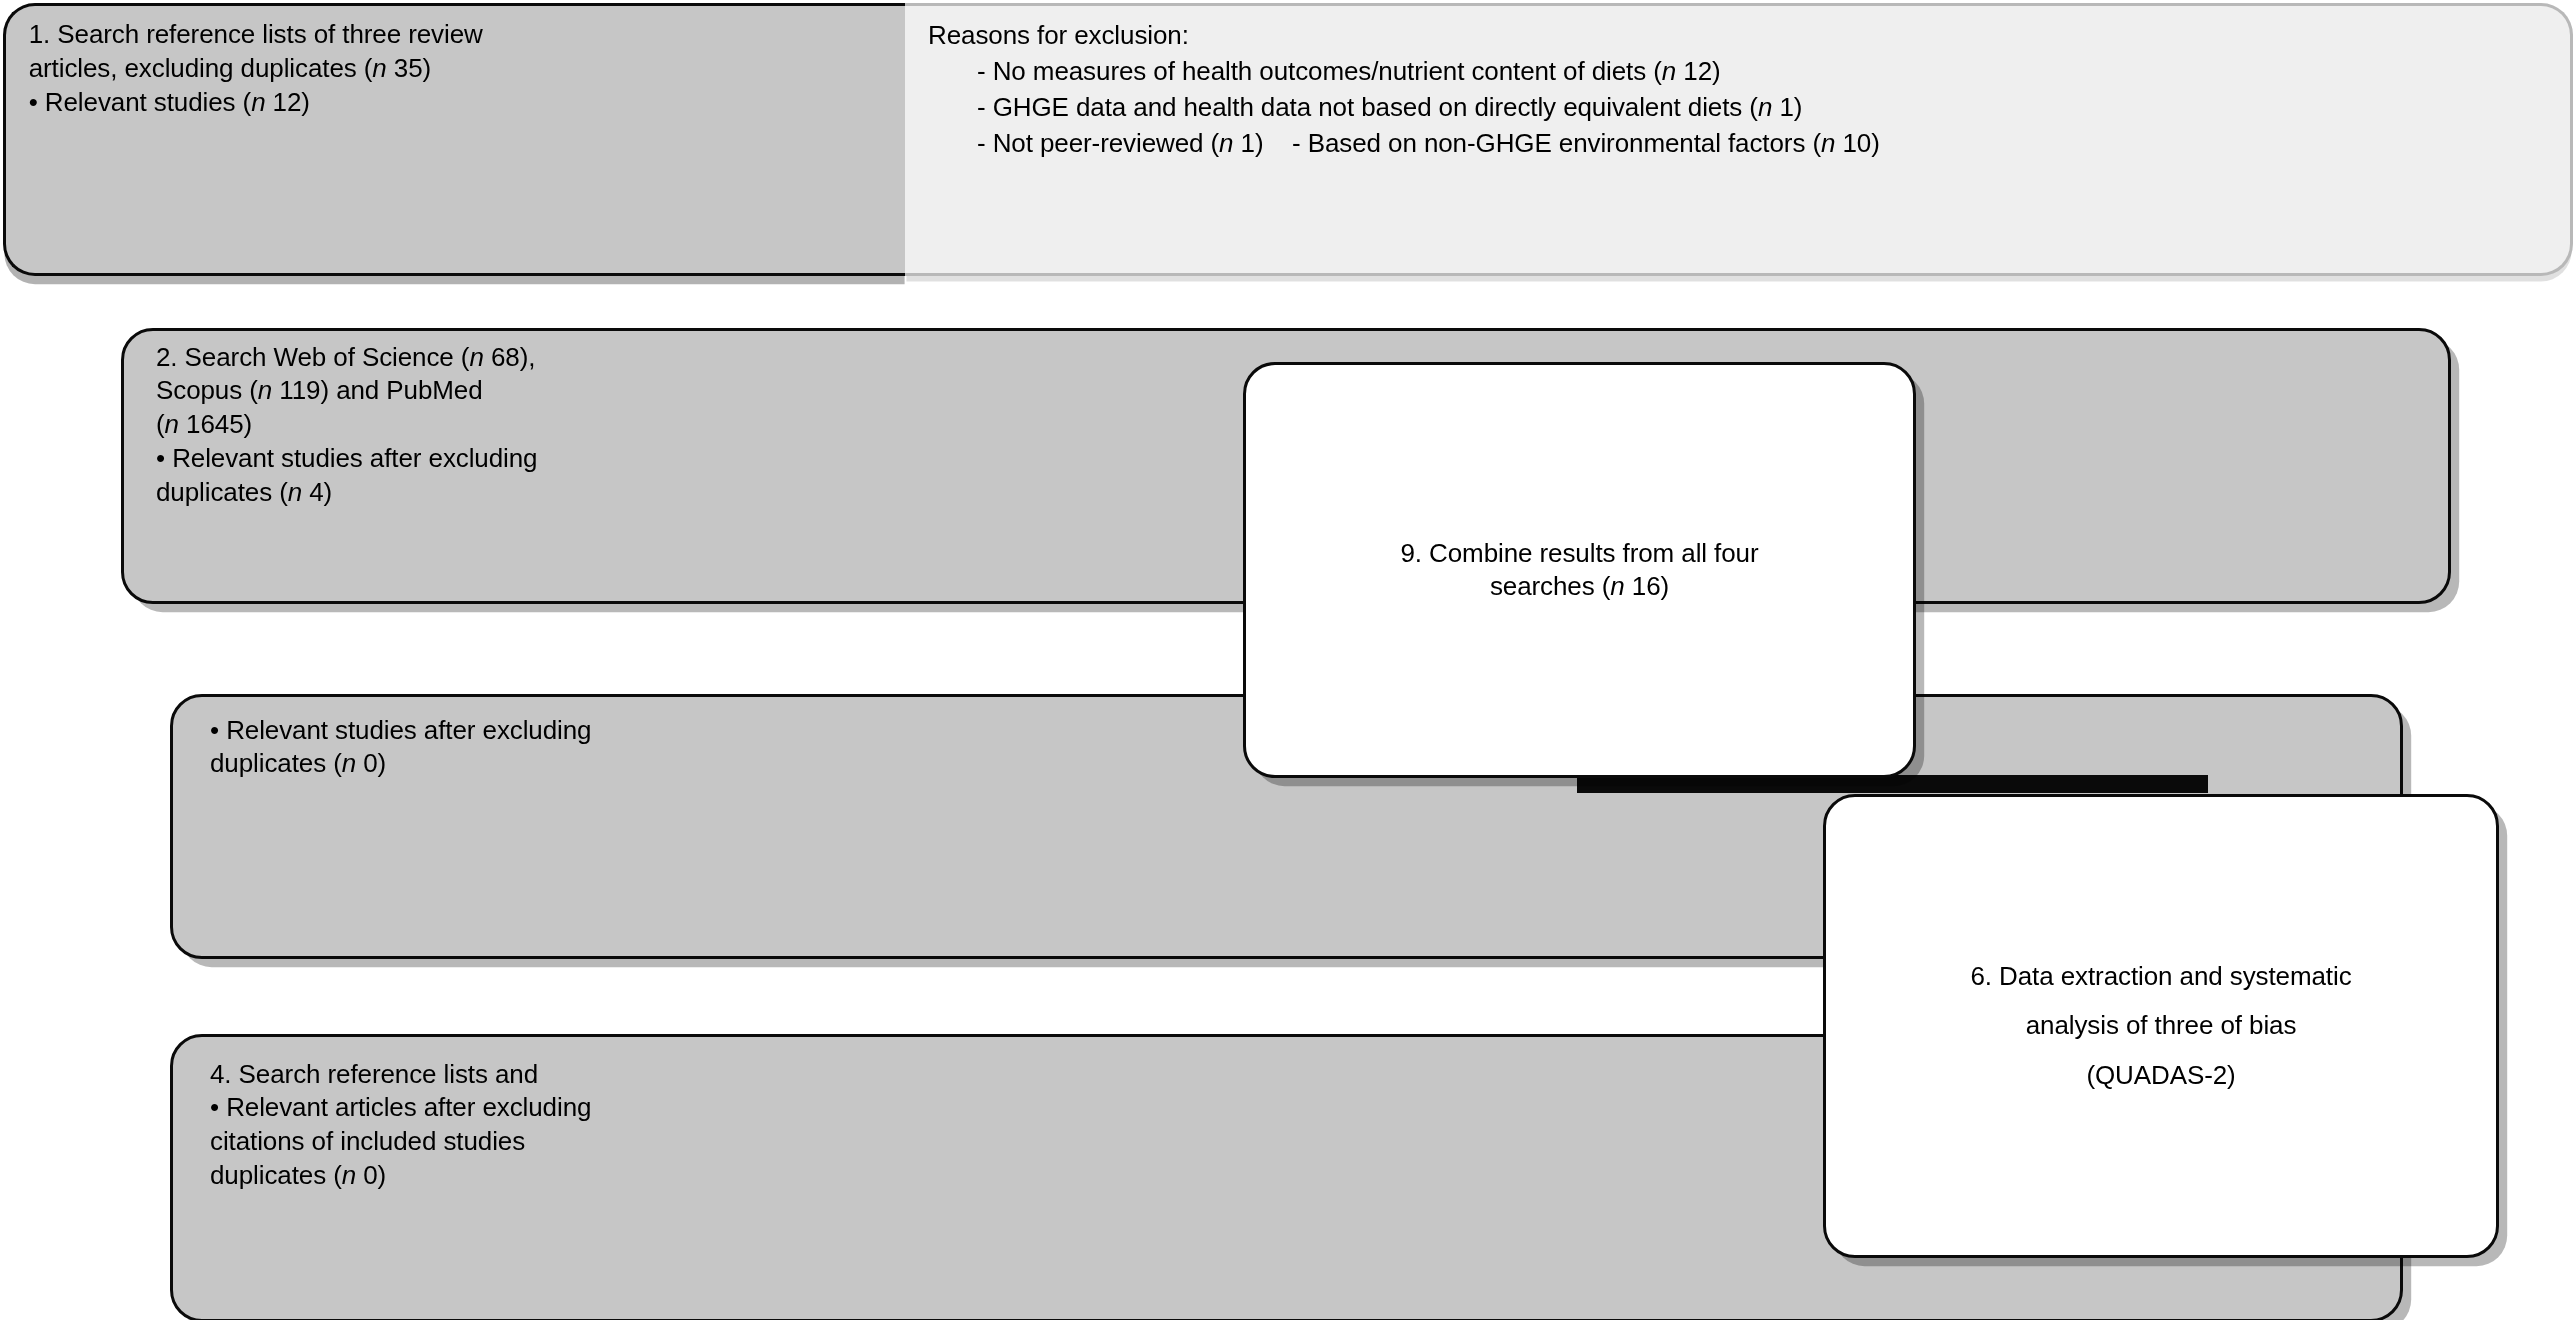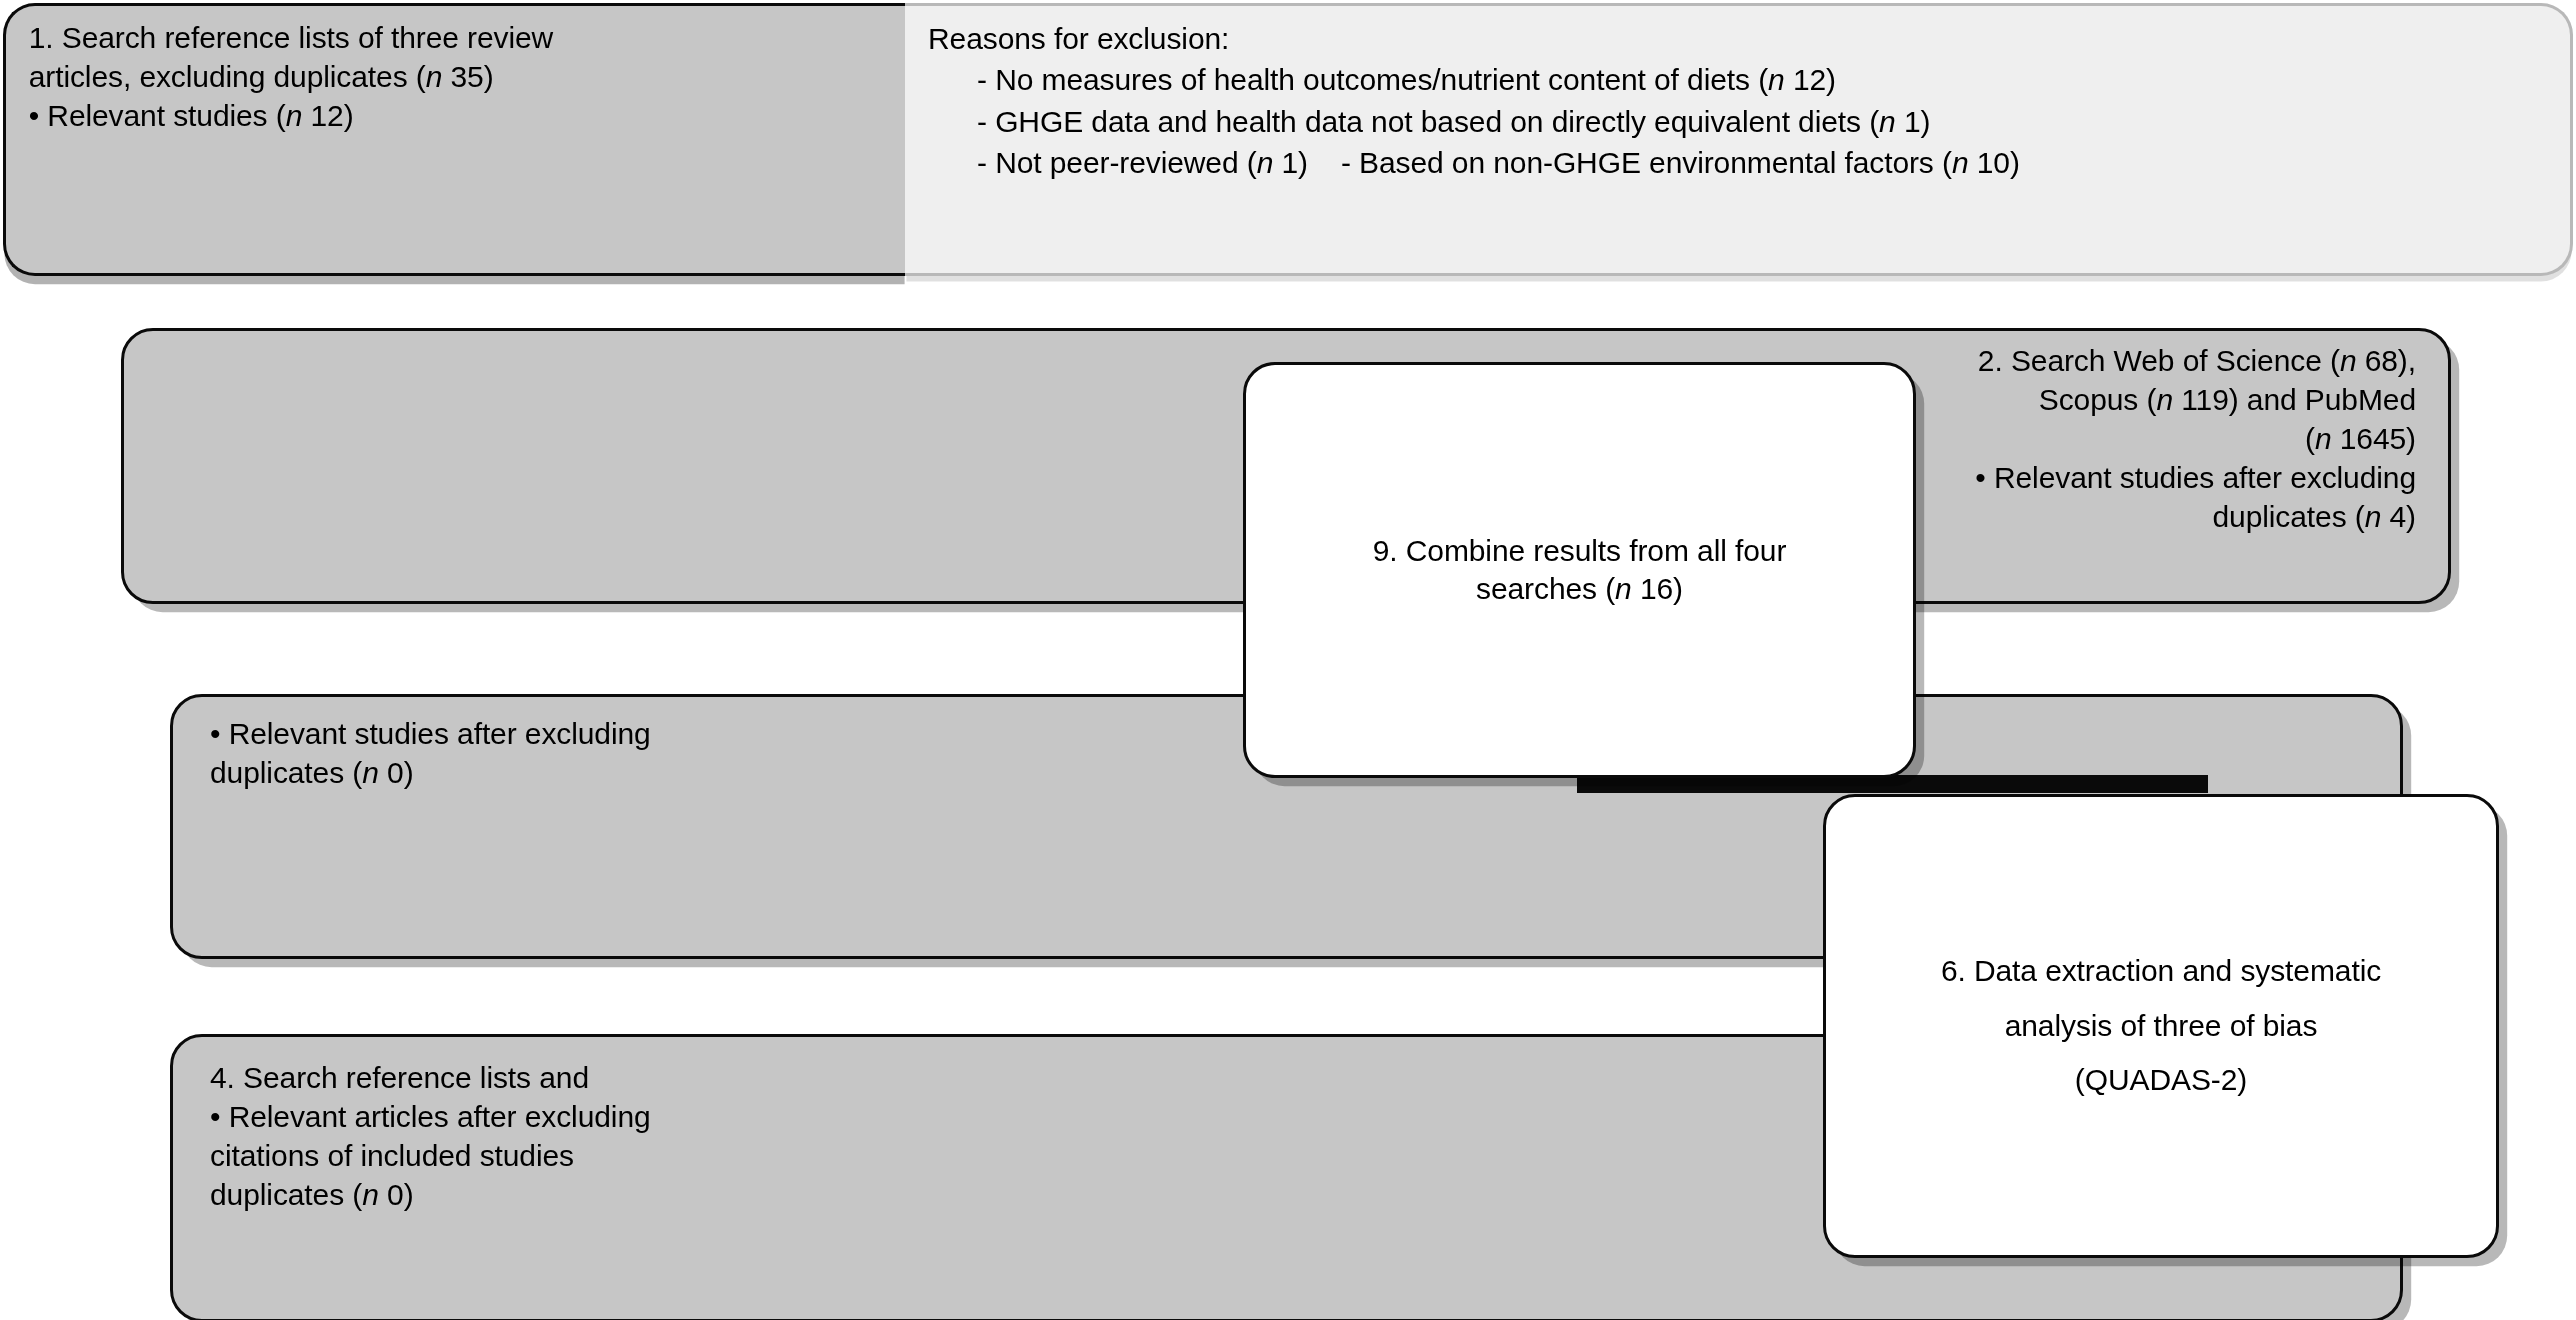--- a/index.html
+++ b/index.html
@@ -40,21 +40,21 @@
     flex-direction: column;
     justify-content: flex-start;
   }
   .box-inner.center {
     justify-content: center;
     align-items: center;
     text-align: center;
   }
 
   .line {
-    font-size: 30px;
+    font-size: 26px;
     line-height: 1.30;
     white-space: pre-wrap;
     letter-spacing: -0.1px;
   }
   .line.indent1 { padding-left: 49px; }
   .bulleted {
     position: relative;
     padding-left: 0;
   }
 
@@ -78,21 +78,21 @@
   #box3        { left: 170px;  top: 694px; width: 2233px; height: 265px; }
   #box4        { left: 170px;  top: 1034px; width: 2233px; height: 288px; }
   #box5        { left: 1243px; top: 362px;  width: 673px;  height: 416px; z-index: 5; }
   #box6        { left: 1823px; top: 794px; width: 676px;  height: 464px; z-index: 6; }
 
   #connector-5-6 { left: 1577px; top: 775px; width: 631px; height: 18px; z-index: 4; }
 
   
   #box1 .box-inner { padding: 12.3px 23px; justify-content: flex-start; }
   #box-excl .box-inner { padding: 12.3px 23px; }
-  #box2 .box-inner { padding: 9.6px 32px; text-align: right; }
+  #box2 .box-inner { padding: 9.6px 32px; }
   #box3 .box-inner { padding: 16.5px 37px; }
   #box4 .box-inner { padding: 20.6px 37px; }
   #box5 .box-inner { padding: 13.7px 30px; }
   #box6 .box-inner { padding: 13.7px 33px; gap: 16px; }
 
   #box-excl .line { line-height: 1.38; }
   #box5 .line, #box6 .line { line-height: 1.28; }
 </style>
 </head>
 <body>

